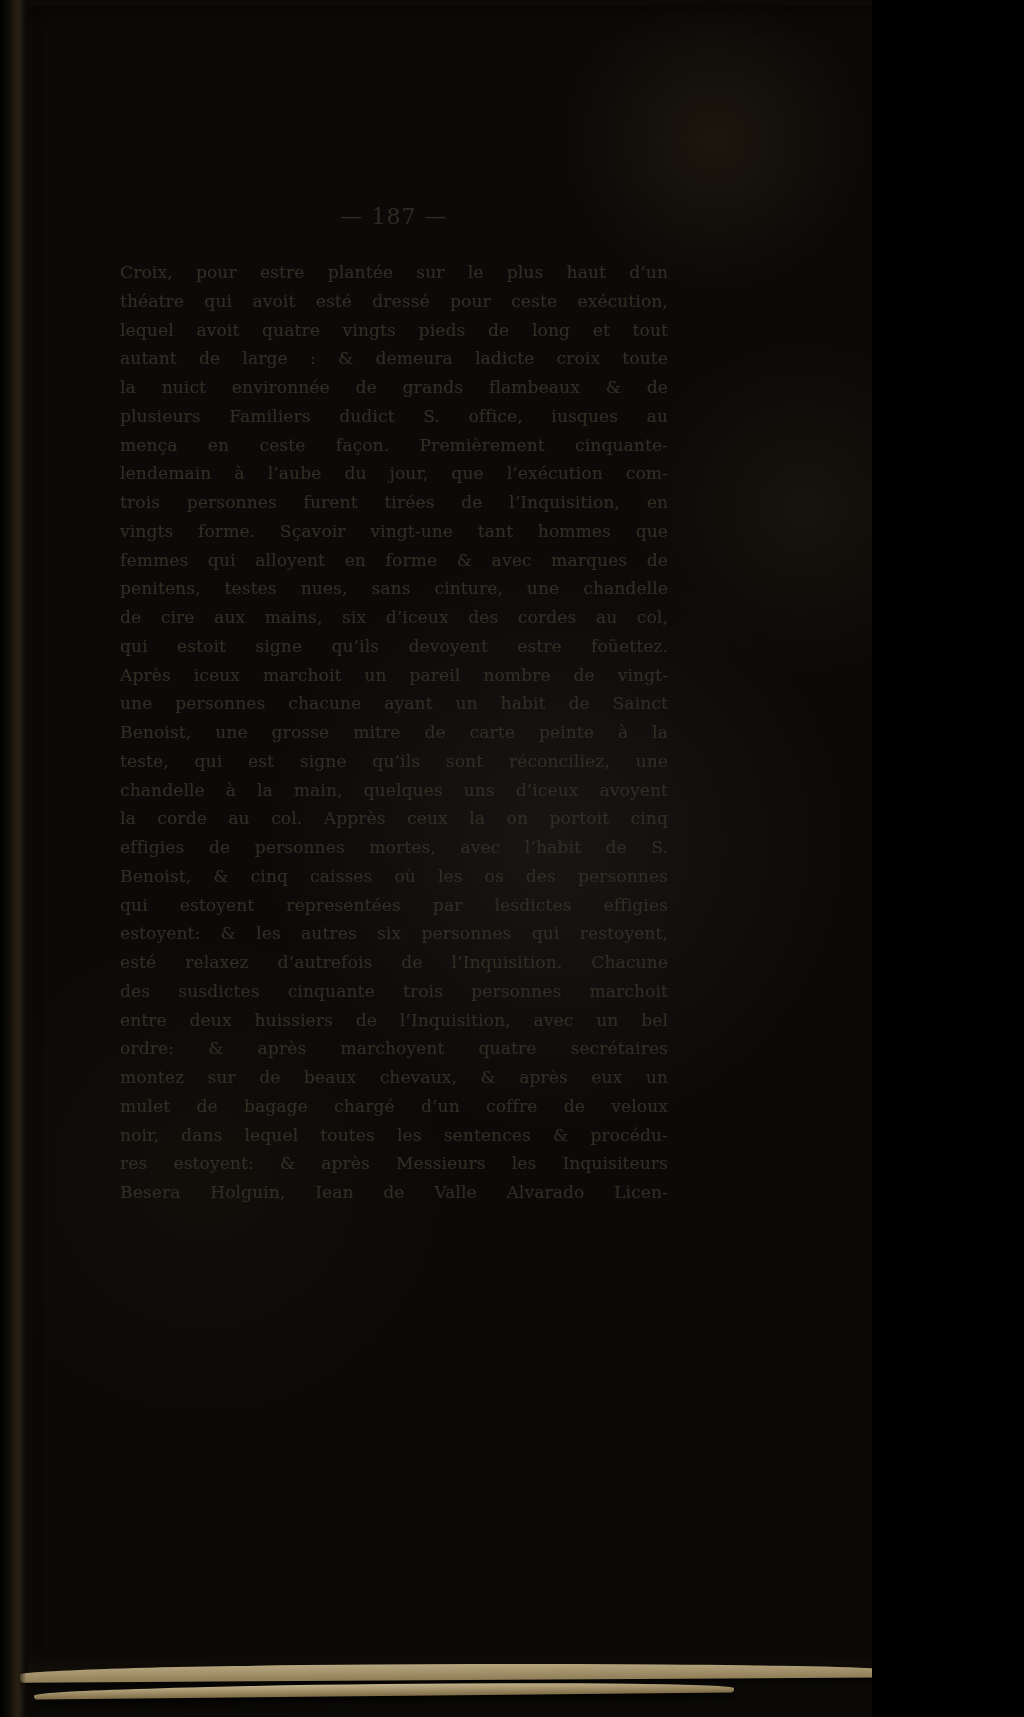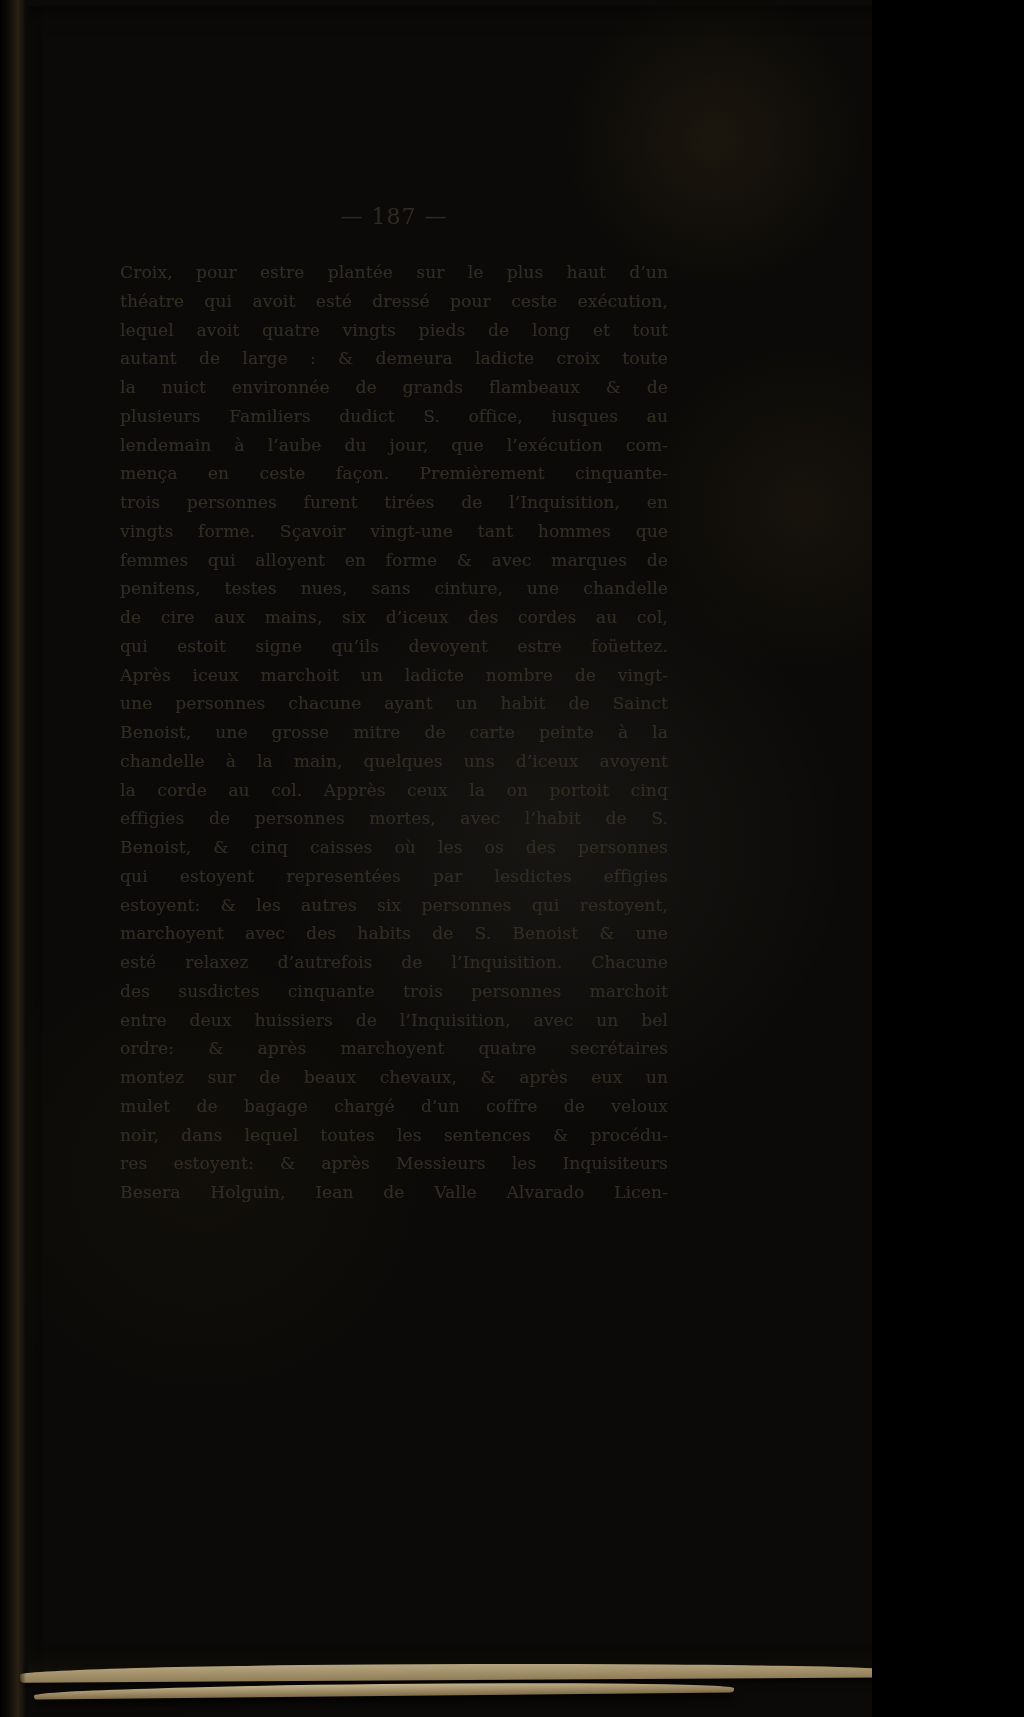--- a/index.html
+++ b/index.html
@@ -124,38 +124,38 @@
 <div class="scan">
   <div class="page">
     <div class="page-number">— 187 —</div>
     <div class="text-block">
         <div class="line">Croix, pour estre plantée sur le plus haut d’un</div>
         <div class="line">théatre qui avoit esté dressé pour ceste exécution,</div>
         <div class="line">lequel avoit quatre vingts pieds de long et tout</div>
         <div class="line">autant de large : &amp; demeura ladicte croix toute</div>
         <div class="line">la nuict environnée de grands flambeaux &amp; de</div>
         <div class="line">plusieurs Familiers dudict S. office, iusques au</div>
+        <div class="line">mença en ceste façon. Premièrement cinquante-</div>
         <div class="line">lendemain à l’aube du jour, que l’exécution com-</div>
-        <div class="line">mença en ceste façon. Premièrement cinquante-</div>
         <div class="line">trois personnes furent tirées de l’Inquisition, en</div>
         <div class="line">vingts forme. Sçavoir vingt-une tant hommes que</div>
         <div class="line">femmes qui alloyent en forme &amp; avec marques de</div>
         <div class="line">penitens, testes nues, sans cinture, une chandelle</div>
         <div class="line">de cire aux mains, six d’iceux des cordes au col,</div>
         <div class="line">qui estoit signe qu’ils devoyent estre foüettez.</div>
-        <div class="line">Après iceux marchoit un ladicte nombre de vingt-</div>
+        <div class="line">Après iceux marchoit un pareil nombre de vingt-</div>
         <div class="line">une personnes chacune ayant un habit de Sainct</div>
         <div class="line">Benoist, une grosse mitre de carte peinte à la</div>
+        <div class="line">teste, qui est signe qu’ils sont réconciliez, une</div>
         <div class="line">chandelle à la main, quelques uns d’iceux avoyent</div>
         <div class="line">la corde au col. Apprès ceux la on portoit cinq</div>
         <div class="line">effigies de personnes mortes, avec l’habit de S.</div>
         <div class="line">Benoist, &amp; cinq caisses où les os des personnes</div>
         <div class="line">qui estoyent representées par lesdictes effigies</div>
         <div class="line">estoyent: &amp; les autres six personnes qui restoyent,</div>
-        <div class="line">marchoyent avec des habits de S. Benoist &amp; une</div>
         <div class="line">esté relaxez d’autrefois de l’Inquisition. Chacune</div>
         <div class="line">des susdictes cinquante trois personnes marchoit</div>
         <div class="line">entre deux huissiers de l’Inquisition, avec un bel</div>
         <div class="line">ordre: &amp; après marchoyent quatre secrétaires</div>
         <div class="line">montez sur de beaux chevaux, &amp; après eux un</div>
         <div class="line">mulet de bagage chargé d’un coffre de veloux</div>
         <div class="line">noir, dans lequel toutes les sentences &amp; procédu-</div>
         <div class="line">res estoyent: &amp; après Messieurs les Inquisiteurs</div>
         <div class="line">Besera Holguin, Iean de Valle Alvarado Licen-</div>
       </div>

